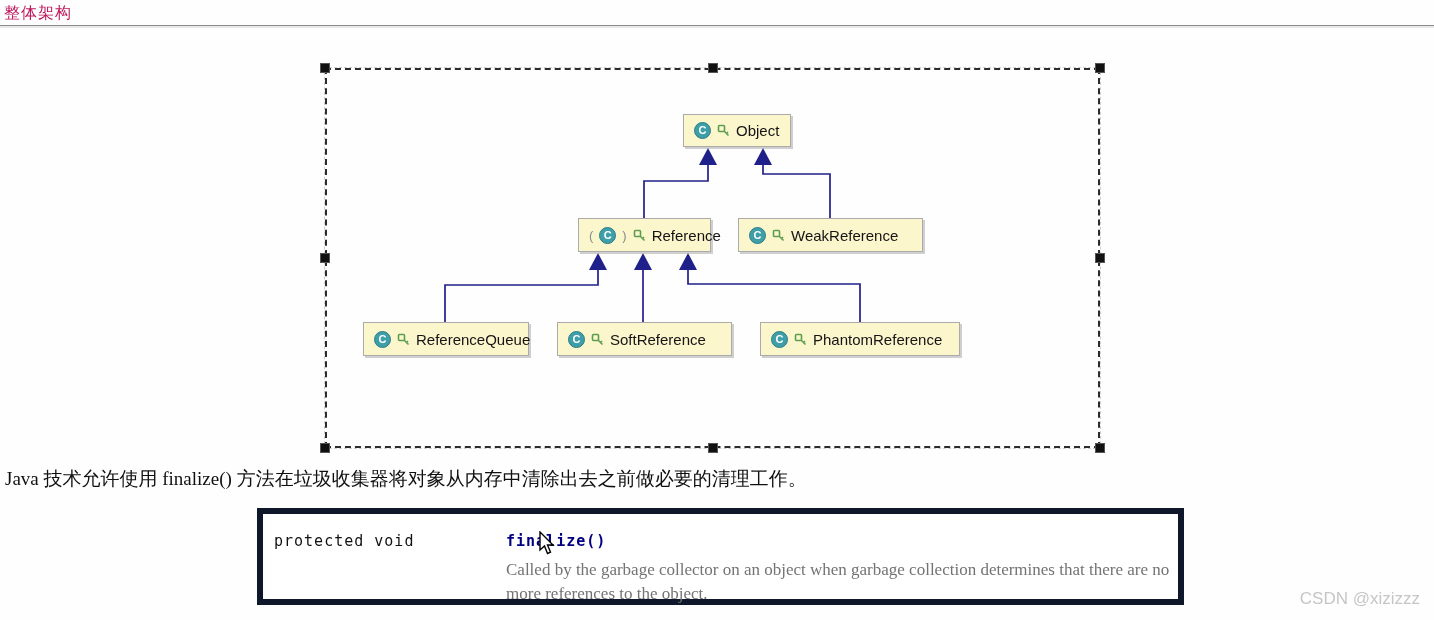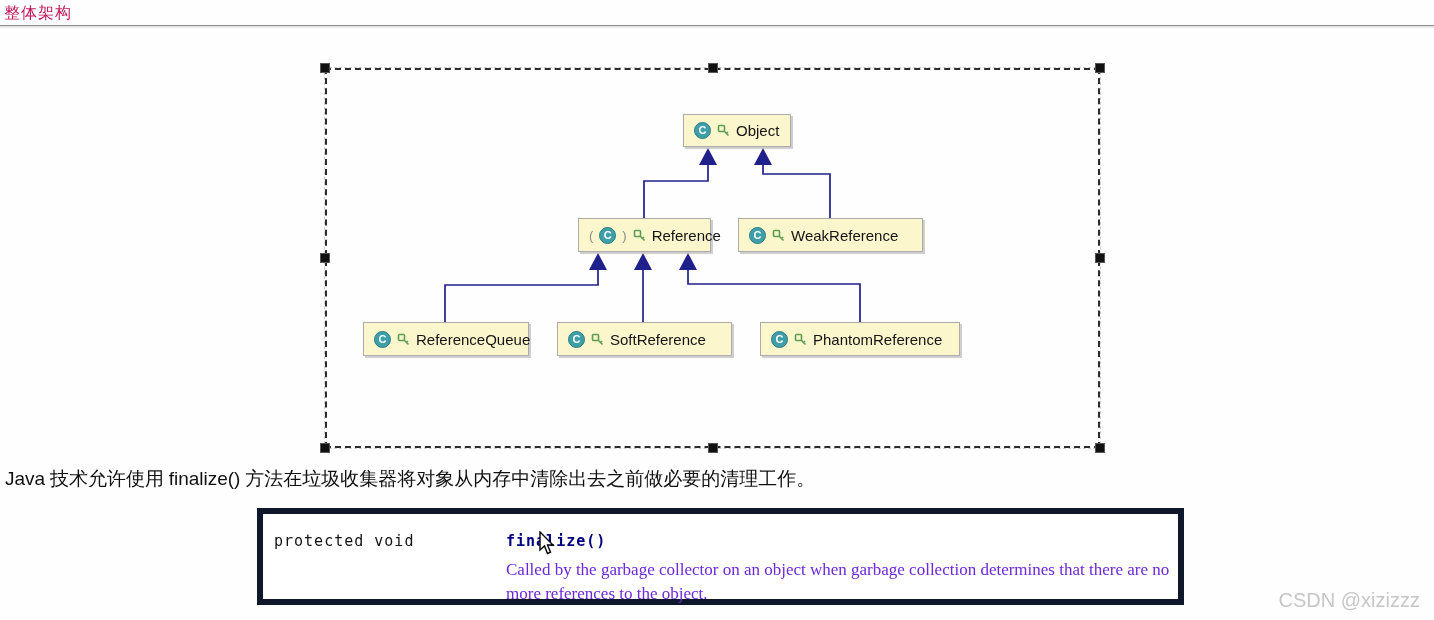--- a/index.html
+++ b/index.html
@@ -52,46 +52,46 @@
   .key-icon{flex:0 0 auto;width:13px;height:13px;}
   .node-label{white-space:nowrap;}
   
   .arrows{position:absolute;left:0;top:0;pointer-events:none;}
   
   .lead-paragraph{
     position:absolute;left:5px;top:466px;width:1100px;
     font-size:19px;color:#101010;
     font-family:"Liberation Serif","DejaVu Serif",serif;
   }
-  .lead-paragraph .latin{font-family:Liberation Sans, sans-serif;text-align:right;}
+  .lead-paragraph .latin{font-family:Liberation Serif, serif;text-align:right;}
   
   .method-table{
     position:absolute;left:257px;top:508px;width:927px;height:97px;
     border:6px solid #0f172a;background:#FFFFFF;
   }
   .sig-modifiers{
     position:absolute;left:11px;top:18px;
     font-family:"DejaVu Sans Mono","Liberation Mono",monospace;
     font-size:15px;color:#111;letter-spacing:1px;white-space:pre;
   }
   .method-name{
     position:absolute;left:243px;top:18px;
     font-family:"DejaVu Sans Mono","Liberation Mono",monospace;
     font-size:15px;font-weight:bold;color:var(--method-link);
     letter-spacing:1px;cursor:pointer;text-decoration:none;
   }
   .method-desc{
     position:absolute;left:243px;top:44px;width:668px;
     font-family:"Liberation Serif","DejaVu Serif",serif;
-    font-size:17px;line-height:24px;color:#6d28d9;
+    font-size:17px;line-height:24px;color:#737373;
   }
   
   .mouse-cursor{position:absolute;left:539px;top:531px;pointer-events:none;}
   .watermark{
-    position:absolute;right:14px;top:589px;font-size:20px;color:var(--watermark);
+    position:absolute;right:14px;top:589px;font-size:17px;color:var(--watermark);
     font-family:"Liberation Sans","DejaVu Sans",sans-serif;
   }
 </style>
 </head>
 <body>
 
 <div class="page-header">整体架构</div>
 <div class="header-rule"></div>
 
 <div class="selection"></div>

